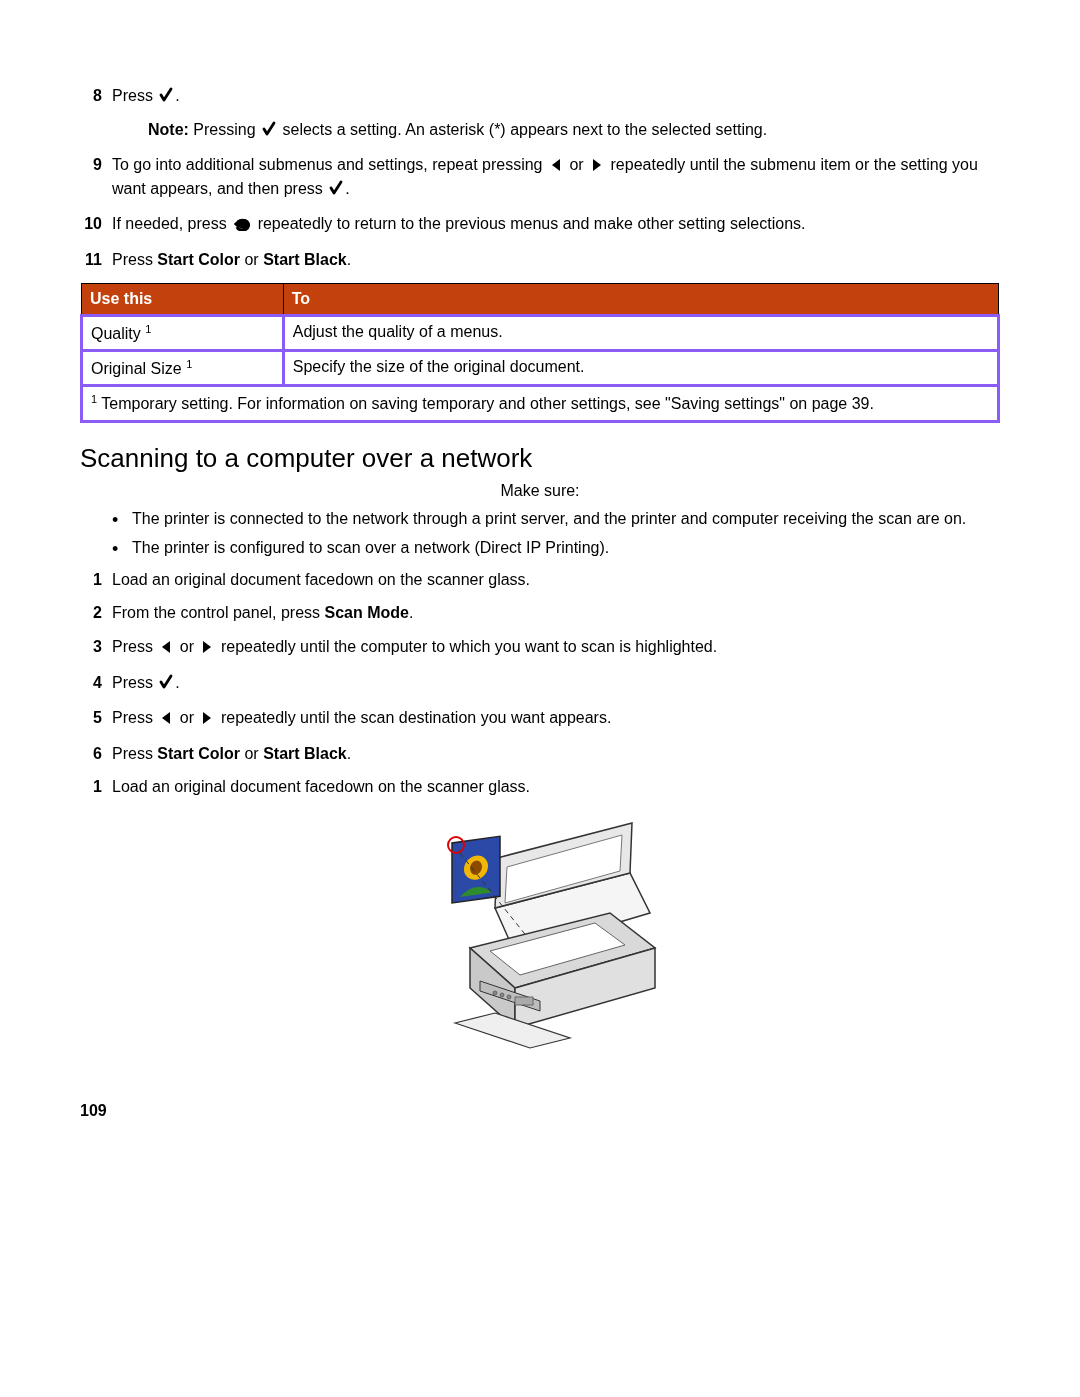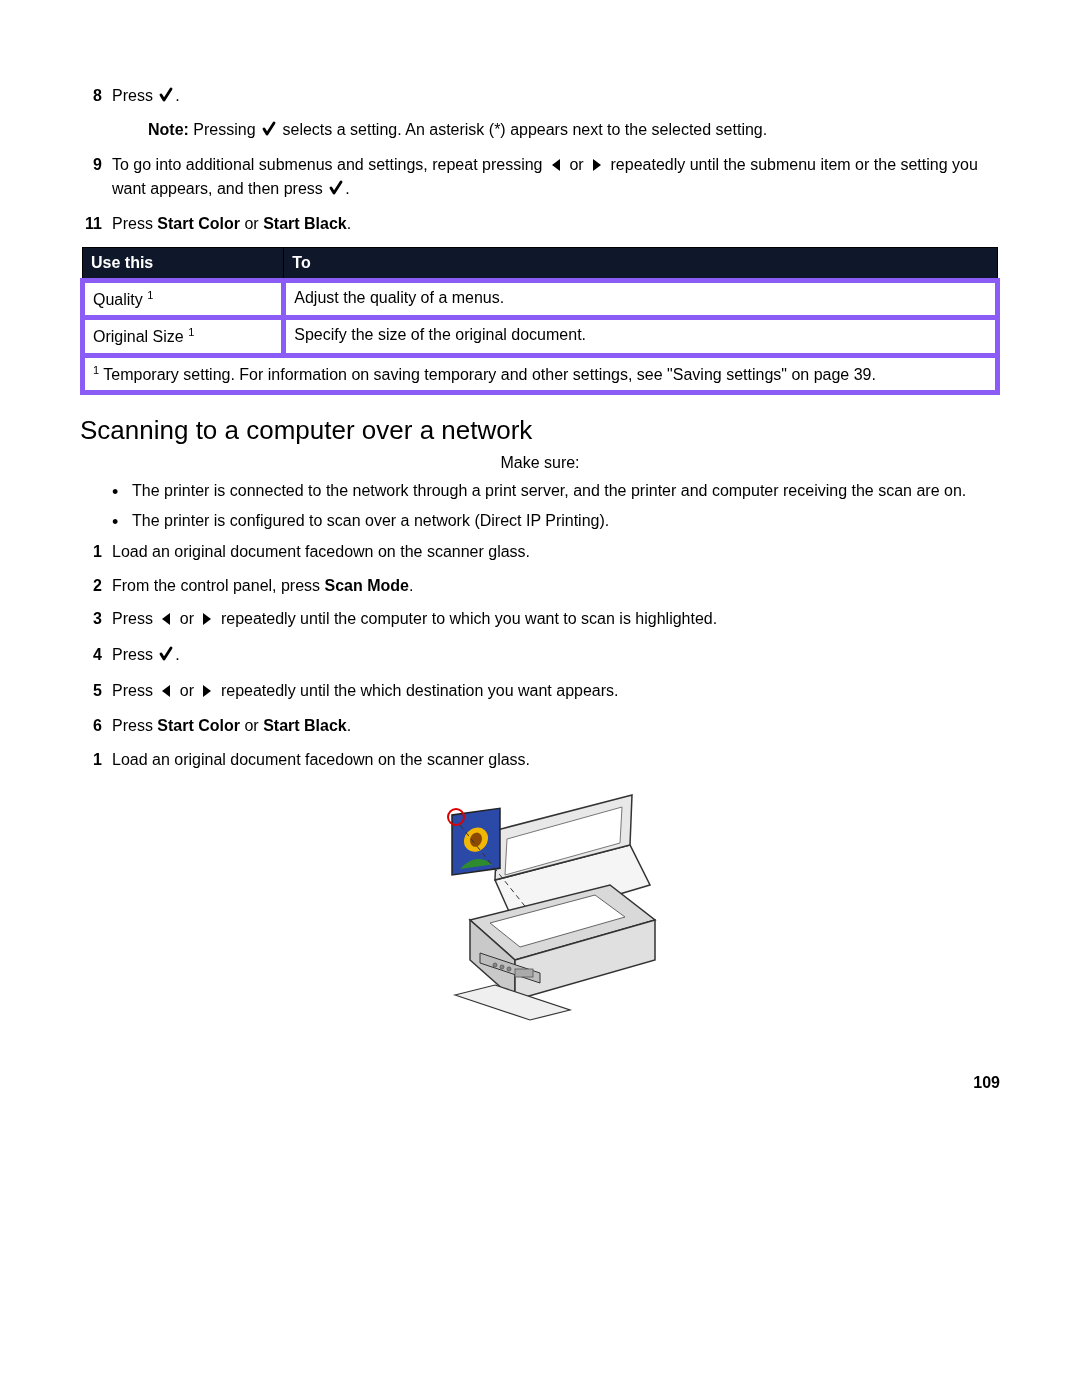--- a/index.html
+++ b/index.html
@@ -45,29 +45,29 @@
     vertical-align: -2px;
     margin: 0 2px;
   }
   table.settings {
     width: 100%;
     border-collapse: collapse;
     margin: 6px 0 20px 0;
     font-size: 16px;
   }
   table.settings th {
-    background: #0f172a;
+    background: #c2410c;
     color: #fff;
     font-weight: bold;
     text-align: left;
     padding: 6px 8px;
     border: 1px solid #000;
   }
   table.settings td {
-    border: 5px solid #8b5cf6;
+    border: 3px solid #8b5cf6;
     padding: 6px 8px;
     vertical-align: top;
   }
   table.settings td.footnote {
     font-size: 16px;
   }
   .sup { font-size: 11px; vertical-align: super; }
   h2.section {
     font-size: 26px;
     font-weight: normal;
@@ -90,21 +90,21 @@
     position: absolute;
     left: 0;
     top: 0;
     font-size: 18px;
   }
   .scanner-figure {
     text-align: center;
     margin: 15px 0 25px 0;
   }
   .pagenum {
-    text-align: right;
+    text-align: left;
     font-weight: bold;
     margin-top: 25px;
   }
   .col-use { width: 22%; }
 </style>
 </head>
 <body>
 
 <div class="page">
 
@@ -128,20 +128,30 @@
         <span>To go into additional submenus and settings, repeat pressing </span><span class="icon"><svg width="14" height="14" viewBox="0 0 14 14">
               <path d="M11 1 L3 7 L11 13 Z" fill="#000"></path>
             </svg></span><span> or </span><span class="icon"><svg width="14" height="14" viewBox="0 0 14 14">
               <path d="M3 1 L11 7 L3 13 Z" fill="#000"></path>
             </svg></span><span> repeatedly until the submenu item or the setting you want appears, and then press </span><span class="icon"><svg width="14" height="16" viewBox="0 0 14 16">
               <path d="M2 8 L5 13 L12 2" stroke="#000" stroke-width="2.8" fill="none" stroke-linecap="round" stroke-linejoin="round"></path>
             </svg></span><span>.</span>
       </span>
     </li>
     <li>
+      <span class="num">10</span>
+      <span class="body">
+        <span>If needed, press </span><span class="icon"><svg width="18" height="16" viewBox="0 0 18 16">
+              <path d="M5 13 L1 9 L5 5 L5 7 A6 5 0 1 1 5 11 Z" fill="#000"></path>
+              <path d="M5 7 A6 5 0 1 1 4 12" fill="none" stroke="#000" stroke-width="3"></path>
+              <path d="M6 13 L1 9 L6 5 Z" fill="#000"></path>
+            </svg></span><span> repeatedly to return to the previous menus and make other setting selections.</span>
+      </span>
+    </li>
+    <li>
       <span class="num">11</span>
       <span class="body">
         <span>Press </span><span class="bold">Start Color</span><span> or </span><span class="bold">Start Black</span><span>.</span>
       </span>
     </li>
   </ol>
 
   <table class="settings">
     <thead>
       <tr>
@@ -199,21 +209,21 @@
             </svg></span><span>.</span>
       </span>
     </li>
     <li>
       <span class="num">5</span>
       <span class="body">
         <span>Press </span><span class="icon"><svg width="14" height="14" viewBox="0 0 14 14">
               <path d="M11 1 L3 7 L11 13 Z" fill="#000"></path>
             </svg></span><span> or </span><span class="icon"><svg width="14" height="14" viewBox="0 0 14 14">
               <path d="M3 1 L11 7 L3 13 Z" fill="#000"></path>
-            </svg></span><span> repeatedly until the which destination you want appears.</span>
+            </svg></span><span> repeatedly until the scan destination you want appears.</span>
       </span>
     </li>
     <li>
       <span class="num">6</span>
       <span class="body">
         <span>Press </span><span class="bold">Start Color</span><span> or </span><span class="bold">Start Black</span><span>.</span>
       </span>
     </li>
   </ol>
 

